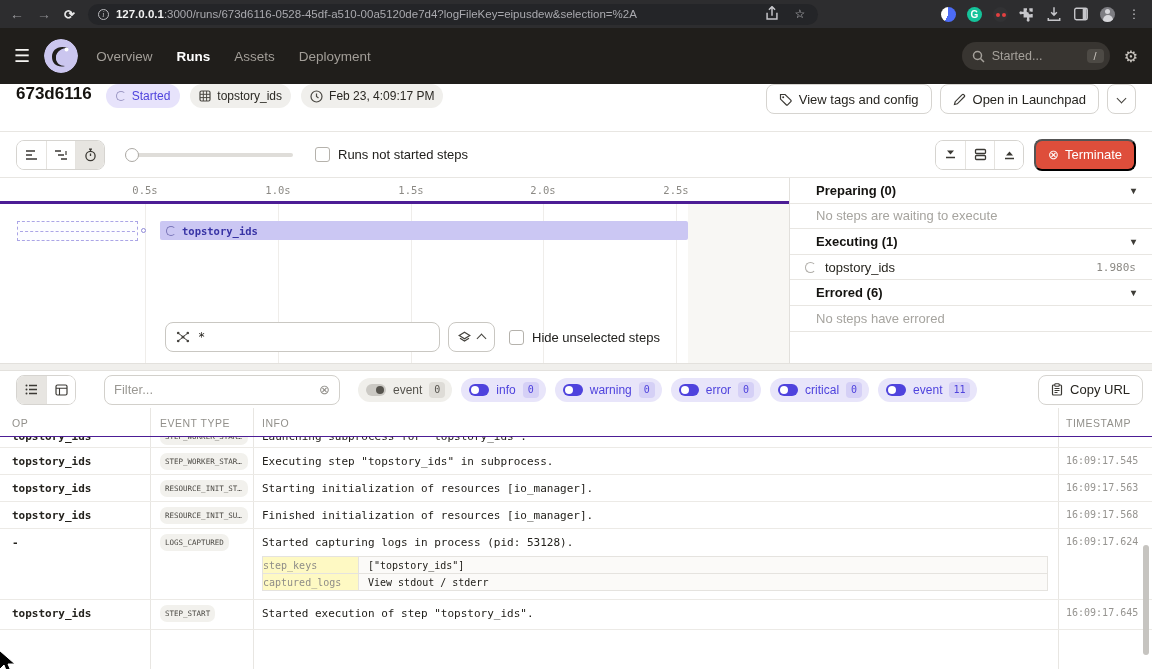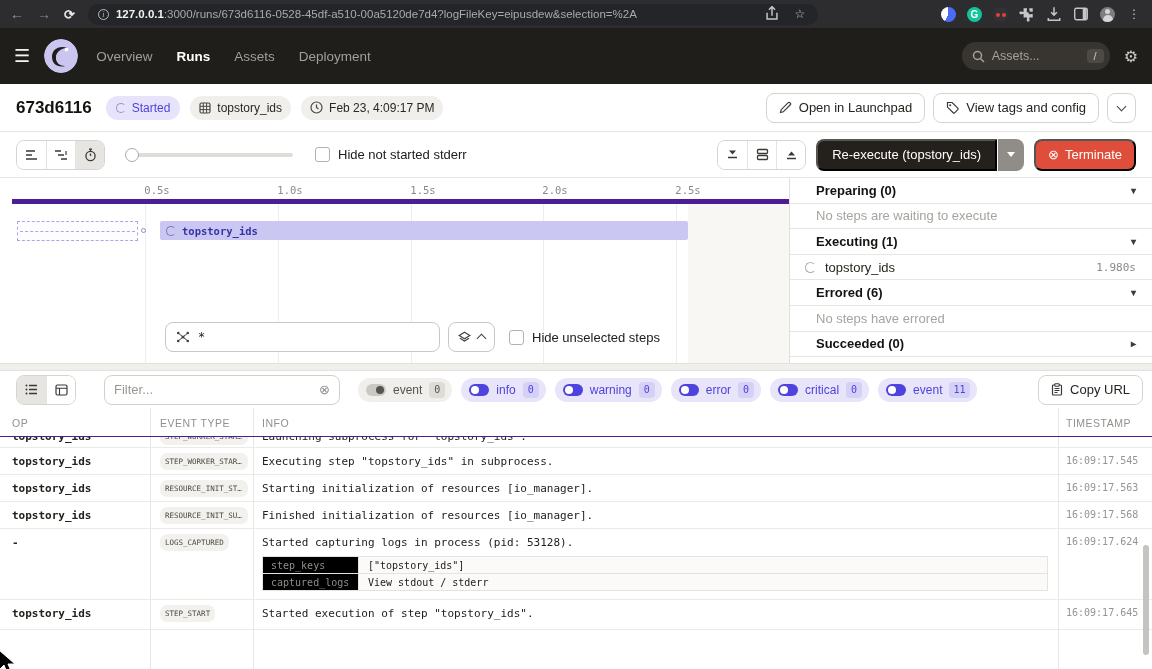--- a/index.html
+++ b/index.html
@@ -35,21 +35,21 @@
   .navlinks{display:flex;gap:24px;align-items:center}
   .navlink{font-size:13.5px;color:#a29e98}
   .navlink.active{color:#fff;font-weight:700}
   .nav-right{margin-left:auto;display:flex;align-items:center;gap:14px}
   .searchpill{width:148px;height:28px;border-radius:14px;background:#383531;display:flex;align-items:center;padding:0 6px 0 10px;gap:7px}
   .searchtxt{font-size:12.5px;color:#a5a19b;flex:1}
   .slashkey{background:#4d4a45;color:#c9c5bf;font-size:11px;border-radius:4px;padding:1px 7px}
   .gear{color:#c9c5bf;font-size:16px}
 
   
-  .runheader{position:absolute;top:84px;left:0;right:0;height:48px;background:#fff;border-bottom:1px solid #e8e6e2;display:flex;align-items:center;padding:0 16px;gap:10px}
+  .runheader{position:absolute;top:84px;left:0;right:0;height:48px;background:#fff;border-bottom:1px solid #e8e6e2;display:flex;align-items:flex-start;padding:0 16px;gap:10px}
   .runid{font-size:17px;font-weight:700;color:#15130f;margin-right:4px}
   .badge{display:inline-flex;align-items:center;gap:6px;height:24px;padding:0 10px;border-radius:12px;font-size:12px}
   .badge.started{background:var(--started-bg);color:var(--accent)}
   .spin{border-radius:50%;border:1.5px solid #9b97c4;border-right-color:transparent;width:10px;height:10px;flex:none}
   .tag{display:inline-flex;align-items:center;gap:6px;height:24px;padding:0 9px;border-radius:12px;font-size:12px;background:#f0efec;color:#2a2823}
   .tag svg{flex:none}
   .hdr-actions{margin-left:auto;display:flex;gap:8px;align-items:center}
   .btn{display:inline-flex;align-items:center;gap:7px;height:30px;padding:0 12px;border:1px solid #d6d4d0;border-radius:8px;background:#fff;font-size:13px;color:#26241f}
   .btn.icon-only{padding:0 10px}
 
@@ -69,21 +69,21 @@
   .btn-dark-grp{display:inline-flex;height:32px}
   .btn-dark{background:#24201b;color:#fff;font-size:13px;display:inline-flex;align-items:center;padding:0 14px;border-radius:8px 0 0 8px}
   .btn-dark-caret{width:26px;background:#908d88;border-radius:0 8px 8px 0;margin-left:1px;display:flex;align-items:center;justify-content:center}
   .caret-dn{width:0;height:0;border-left:4px solid transparent;border-right:4px solid transparent;border-top:5px solid #fff}
   .btn-danger{background:var(--danger);color:#fff;font-size:13px;height:32px;border-radius:8px;display:inline-flex;align-items:center;gap:6px;padding:0 12px}
   .btn-danger .x-ic{font-size:13px}
 
   
   .main{position:absolute;top:178px;left:0;right:0;height:185px;background:#fff}
   .gantt{position:absolute;top:0;left:0;width:790px;height:185px;border-right:1px solid #e2e0dc}
-  .gaxis{position:absolute;top:0;left:12px;right:0;height:26px;border-bottom:5px solid #4c1d95}
+  .gaxis{position:absolute;top:0;left:0;right:0;height:26px;border-bottom:3px solid #4c1d95}
   .gtick{position:absolute;top:6px;transform:translateX(-50%);font-family:"DejaVu Sans Mono",monospace;font-size:10.5px;color:#8b8984}
   .gbody{position:absolute;top:26px;left:0;right:0;bottom:0}
   .gline{position:absolute;top:0;bottom:0;width:1px;background:#efedea}
   .gshade{position:absolute;top:0;bottom:0;left:688px;right:0;background:#f8f7f4}
   .waitbox{position:absolute;left:17px;top:17px;width:121px;height:20px;border:1px dashed #aba5e6;background:#fdfdff}
   .waitbox::after{content:"";position:absolute;left:2px;right:2px;top:50%;border-top:1px dashed #aba5e6}
   .connector{position:absolute;left:141px;top:24px;width:5px;height:5px;border:1.5px solid #8f89d8;border-radius:50%;background:#fff}
   .gbar{position:absolute;left:160px;top:17px;width:528px;height:19px;background:var(--bar-fill);border-radius:2px;display:flex;align-items:center;gap:6px;padding:0 6px}
   .gbar .spin{border-color:#7a76b8;border-right-color:transparent}
   .gbar-label{font-family:"DejaVu Sans Mono",monospace;font-size:10.5px;font-weight:700;color:#3833a5;white-space:nowrap}
@@ -139,21 +139,21 @@
   .cell{position:absolute;top:7px;white-space:nowrap}
   .log-row.clipped .cell{top:-7px}
   .c-op{left:12px;width:132px;font-family:"DejaVu Sans Mono",monospace;font-size:11px;font-weight:700;color:#24221d;overflow:hidden}
   .c-ev{left:160px;width:90px;top:5px}
   .log-row.clipped .c-ev{top:-9px}
   .evbadge{display:inline-block;max-width:88px;overflow:hidden;text-overflow:ellipsis;white-space:nowrap;background:#f2f1ed;border-radius:7px;padding:4px 5px;font-family:"DejaVu Sans Mono",monospace;font-size:7.5px;color:#4a4843}
   .c-info{left:262px;width:780px;font-family:"DejaVu Sans Mono",monospace;font-size:11px;color:#23211c;overflow:hidden}
   .c-ts{left:1066px;font-family:"DejaVu Sans Mono",monospace;font-size:10px;color:#969490}
   .meta{position:absolute;left:262px;top:27px;width:786px;border:1px solid #e5e3df;border-bottom:none}
   .meta-row{display:flex;height:17px;border-bottom:1px solid #e5e3df;font-family:"DejaVu Sans Mono",monospace;font-size:10px;align-items:center}
-  .meta-k{width:96px;flex:none;background:#000000;color:#8f8d88;padding:0 8px;height:100%;display:flex;align-items:center;border-right:1px solid #e5e3df}
+  .meta-k{width:96px;flex:none;background:#fef9c3;color:#8f8d88;padding:0 0;height:100%;display:flex;align-items:center;border-right:1px solid #e5e3df}
   .meta-v{padding:0 9px;color:#23211c;background:#fbfaf8;flex:1;height:100%;display:flex;align-items:center}
   .scrollthumb{position:absolute;right:3px;top:137px;width:6px;height:110px;border-radius:3px;background:#c6c4c0}
   .cursor{position:absolute;left:-3px;top:650px;width:20px;height:24px}
 </style>
 </head>
 <body>
 
 <div class="screen" style="--accent: #4f43dd; --danger: #de4e3b; --bar-fill: #cbc7f3; --started-bg: #e7e3fb;">
 
   <div class="chrome">
@@ -205,21 +205,21 @@
         <span class="navlink active">Runs</span>
         <span class="navlink">Assets</span>
         <span class="navlink">Deployment</span>
       </div>
     <div class="nav-right">
       <div class="searchpill">
         <svg width="13" height="13" viewBox="0 0 13 13">
             <circle cx="5.5" cy="5.5" r="4" fill="none" stroke="#a5a19b" stroke-width="1.5"></circle>
             <path d="M8.5 8.5L12 12" stroke="#a5a19b" stroke-width="1.5"></path>
           </svg>
-        <span class="searchtxt">Assets...</span>
+        <span class="searchtxt">Started...</span>
         <span class="slashkey">/</span>
       </div>
       <span class="gear">⚙</span>
     </div>
   </div>
 
   <div class="runheader">
     <span class="runid">673d6116</span>
     <span class="badge started">
         <span class="spin"></span>
@@ -235,30 +235,30 @@
     <span class="tag">
       <svg width="13" height="13" viewBox="0 0 13 13">
           <circle cx="6.5" cy="6.5" r="5.5" fill="none" stroke="#4a4843" stroke-width="1.2"></circle>
           <path d="M6.5 3.5v3l2 1.4" fill="none" stroke="#4a4843" stroke-width="1.2"></path>
         </svg>
       <span>Feb 23, 4:09:17 PM</span>
     </span>
     <div class="hdr-actions">
       <button class="btn">
         <svg width="13" height="13" viewBox="0 0 13 13">
-            <path d="M1.5 11.5l.7-2.8 7-7a1.1 1.1 0 0 1 1.6 0l.5.5a1.1 1.1 0 0 1 0 1.6l-7 7-2.8.7z" fill="none" stroke="#3b3934" stroke-width="1.2"></path>
-          </svg>
-        <span>Open in Launchpad</span>
+            <path d="M1.5 1.5h4.6L11.8 7.2a1 1 0 0 1 0 1.4l-3.2 3.2a1 1 0 0 1-1.4 0L1.5 6.1V1.5z" fill="none" stroke="#3b3934" stroke-width="1.2"></path>
+            <circle cx="4.2" cy="4.2" r="1" fill="#3b3934"></circle>
+          </svg>
+        <span>View tags and config</span>
       </button>
       <button class="btn">
         <svg width="13" height="13" viewBox="0 0 13 13">
-            <path d="M1.5 1.5h4.6L11.8 7.2a1 1 0 0 1 0 1.4l-3.2 3.2a1 1 0 0 1-1.4 0L1.5 6.1V1.5z" fill="none" stroke="#3b3934" stroke-width="1.2"></path>
-            <circle cx="4.2" cy="4.2" r="1" fill="#3b3934"></circle>
-          </svg>
-        <span>View tags and config</span>
+            <path d="M1.5 11.5l.7-2.8 7-7a1.1 1.1 0 0 1 1.6 0l.5.5a1.1 1.1 0 0 1 0 1.6l-7 7-2.8.7z" fill="none" stroke="#3b3934" stroke-width="1.2"></path>
+          </svg>
+        <span>Open in Launchpad</span>
       </button>
       <button class="btn icon-only">
           <span class="chev-up" style="transform:rotate(225deg);margin-top:-2px"></span>
         </button>
     </div>
   </div>
 
   <div class="toolbar">
     <div class="seg">
       <span class="sbtn">
@@ -278,21 +278,21 @@
             <path d="M5 1.2h3M6.5 1.5v2M6.5 8V5.4" stroke="#3b3934" stroke-width="1.3"></path>
           </svg>
         </span>
     </div>
     <div class="slider">
       <div class="track"></div>
       <div class="knob"></div>
     </div>
     <label class="cbrow">
       <span class="cb"></span>
-      <span class="cblabel">Hide not started stderr</span>
+      <span class="cblabel">Runs not started steps</span>
     </label>
     <div class="tb-right">
       <div class="seg">
         <span class="sbtn">
             <svg width="13" height="13" viewBox="0 0 13 13">
               <path d="M3 2.5h7l-3.5 4z" fill="#3b3934"></path>
               <path d="M2 9.5h9" stroke="#3b3934" stroke-width="1.5"></path>
             </svg>
           </span>
         <span class="sbtn">
@@ -301,26 +301,20 @@
               <rect x="1.5" y="7.5" width="10" height="4" rx="1" fill="none" stroke="#3b3934" stroke-width="1.3"></rect>
             </svg>
           </span>
         <span class="sbtn">
             <svg width="13" height="13" viewBox="0 0 13 13">
               <path d="M3 7.5h7L6.5 3.5z" fill="#3b3934"></path>
               <path d="M2 10.5h9" stroke="#3b3934" stroke-width="1.5"></path>
             </svg>
           </span>
       </div>
-      <span class="btn-dark-grp">
-        <button class="btn-dark">Re-execute (topstory_ids)</button>
-        <span class="btn-dark-caret">
-            <span class="caret-dn"></span>
-          </span>
-      </span>
       <button class="btn-danger">
         <span class="x-ic">⊗</span>
         <span>Terminate</span>
       </button>
     </div>
   </div>
 
   <div class="main">
     <div class="gantt">
       <div class="gaxis" id="gantt-axis">
@@ -382,24 +376,20 @@
         <div class="sp-row step">
           <span class="spin"></span>
           <span>topstory_ids</span>
           <span class="sp-dur">1.980s</span>
         </div>
         <div class="sp-row head">
           <span>Errored (6)</span>
           <span class="sp-chev">▾</span>
         </div>
         <div class="sp-row empty">No steps have errored</div>
-        <div class="sp-row head">
-          <span>Succeeded (0)</span>
-          <span class="sp-chev">▸</span>
-        </div>
       </div>
   </div>
 
   <div class="splitter"></div>
 
   <div class="logfilter">
     <div class="seg">
       <span class="sbtn active">
           <svg width="13" height="11" viewBox="0 0 13 11">
             <circle cx="1.5" cy="1.5" r="1" fill="#3b3934"></circle>

